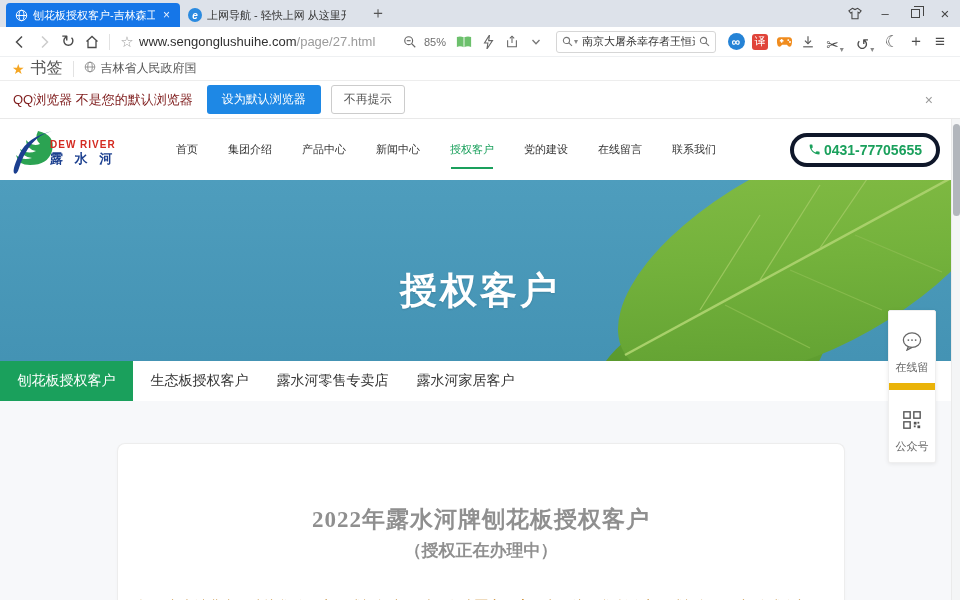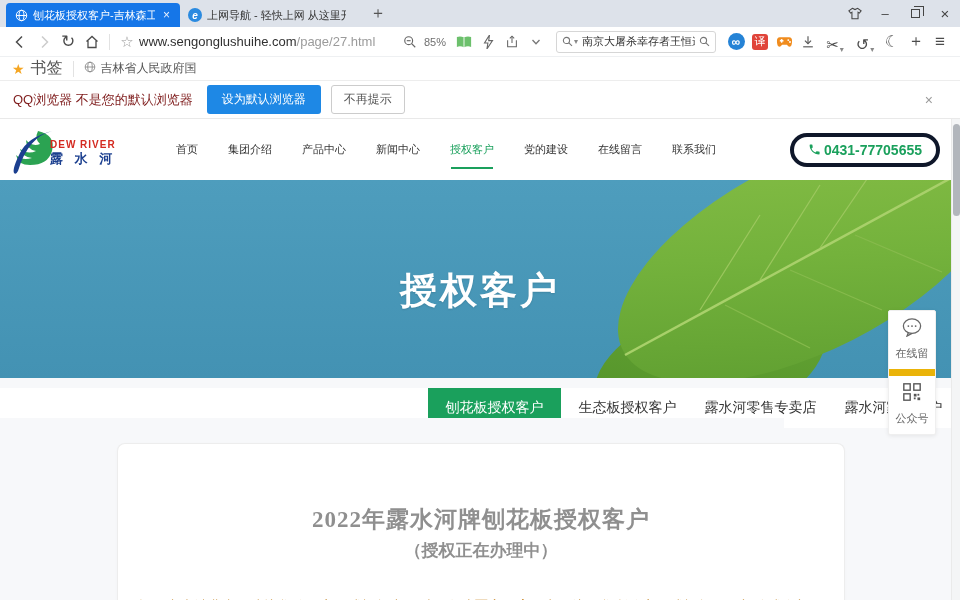--- a/index.html
+++ b/index.html
@@ -67,33 +67,33 @@
   .nav-item { font-size:11px; color:#333; padding:10px 2px; position:relative; white-space:nowrap; }
   .nav-item.active { color:#1aa05c; }
   .nav-item.active:after { content:""; position:absolute; left:50%; transform:translateX(-50%); bottom:-2px; width:42px; height:2px; background:#1aa05c; }
   .phone-pill { margin-left:auto; border:4px solid #0f172a; border-radius:18px; height:34px; display:flex; align-items:center; padding:0 14px; color:#1aa05c; font-size:14px; font-weight:bold; white-space:nowrap; }
   .phone-pill svg { margin-right:3px; }
 
   .hero { position:absolute; left:0; top:61px; width:960px; height:198px; background:linear-gradient(180deg,#4e9dbd 0%,#4392b3 100%); overflow:hidden; }
   .hero-leaves { position:absolute; right:0; bottom:0; }
   .hero-title { position:absolute; left:0; top:86px; width:960px; text-align:center; color:#fff; font-size:37px; font-weight:bold; letter-spacing:3px; text-shadow:0 1px 2px rgba(0,0,0,.12); }
 
-  .site-tabs { position:absolute; left:0; top:269px; width:960px; height:40px; background:#fff; display:flex; justify-content:flex-end; }
+  .site-tabs { position:absolute; left:0; top:242px; width:960px; height:40px; background:#fff; display:flex; justify-content:flex-start; }
   .site-tab { width:133px; height:40px; display:flex; align-items:center; justify-content:center; font-size:14px; color:#333; }
   .site-tab.active { background:#1aa05c; color:#fff; }
 
   .content { position:absolute; left:0; top:299px; width:784px; height:182px; background:#f7f8fa; }
   .card { position:absolute; left:117px; top:25px; width:728px; height:200px; background:#fff; border:1px solid #ededed; border-bottom:none; border-radius:8px 8px 0 0; box-shadow:0 1px 3px rgba(0,0,0,.03); text-align:center; }
   .art-title { margin-top:60px; font-family:"Liberation Serif","DejaVu Serif",serif; font-size:23px; font-weight:bold; color:#8f8f8f; letter-spacing:1px; }
   .art-sub { margin-top:4px; font-family:"Liberation Serif","DejaVu Serif",serif; font-size:17px; font-weight:bold; color:#8f8f8f;text-align:center; }
   .art-notice { margin-top:36px; font-family:"Liberation Serif","DejaVu Serif",serif; font-size:14px; color:#bf7d18; padding:0 18px; }
   .art-notice b { color:#c2770a; }
 
   .side-widget { position:absolute; right:24px; top:191px; width:48px; background:#fff; border:1px solid #efefef; box-shadow:0 1px 4px rgba(0,0,0,.08); border-radius:2px; text-align:center; }
-  .sw-cell { padding:6px 0 8px 0; }
+  .sw-cell { padding:20px 0 8px 0; }
   .sw-cell + .sw-cell { border-top:7px solid #eab308; }
   .sw-label { display:block; font-size:11px; color:#666; margin-top:5px; }
 
   .scrollbar { position:absolute; right:0; top:0; width:9px; height:481px; background:#f4f5f6; border-left:1px solid #eaeaea; }
   .scroll-thumb { position:absolute; left:1px; top:5px; width:7px; height:92px; background:#b2b6bc; border-radius:4px; }
 </style>
 </head>
 <body>
 
 <div class="tabstrip">

